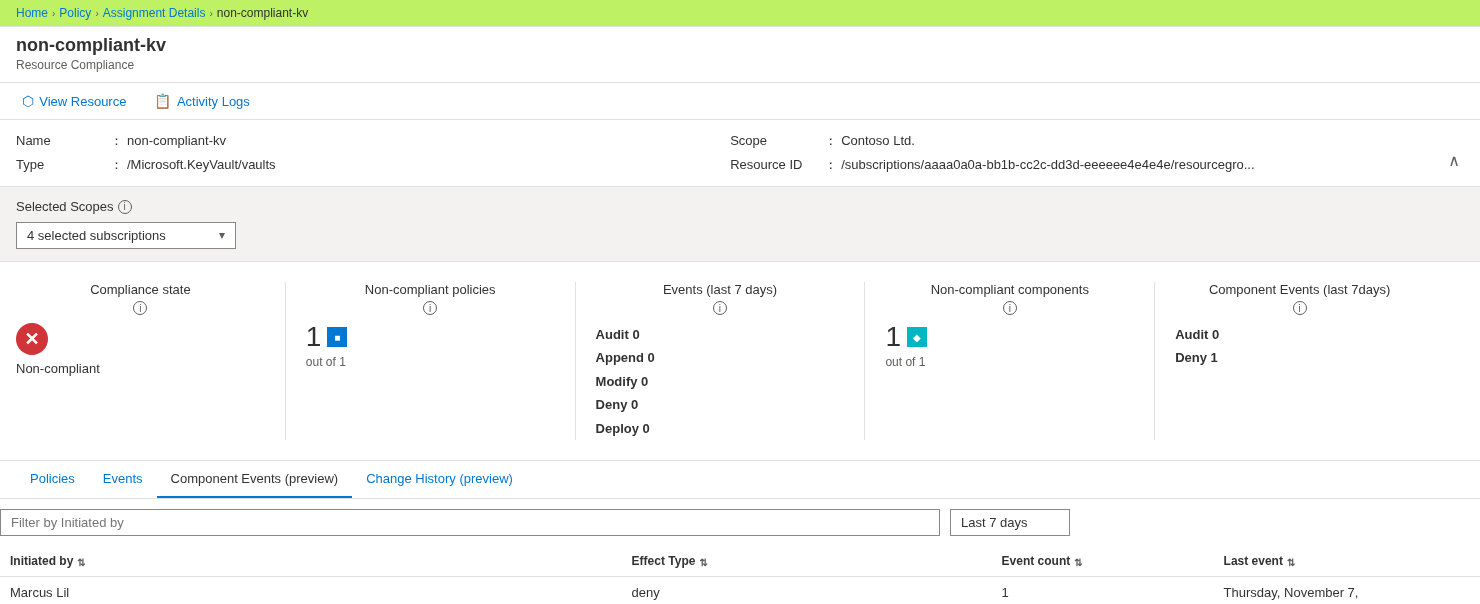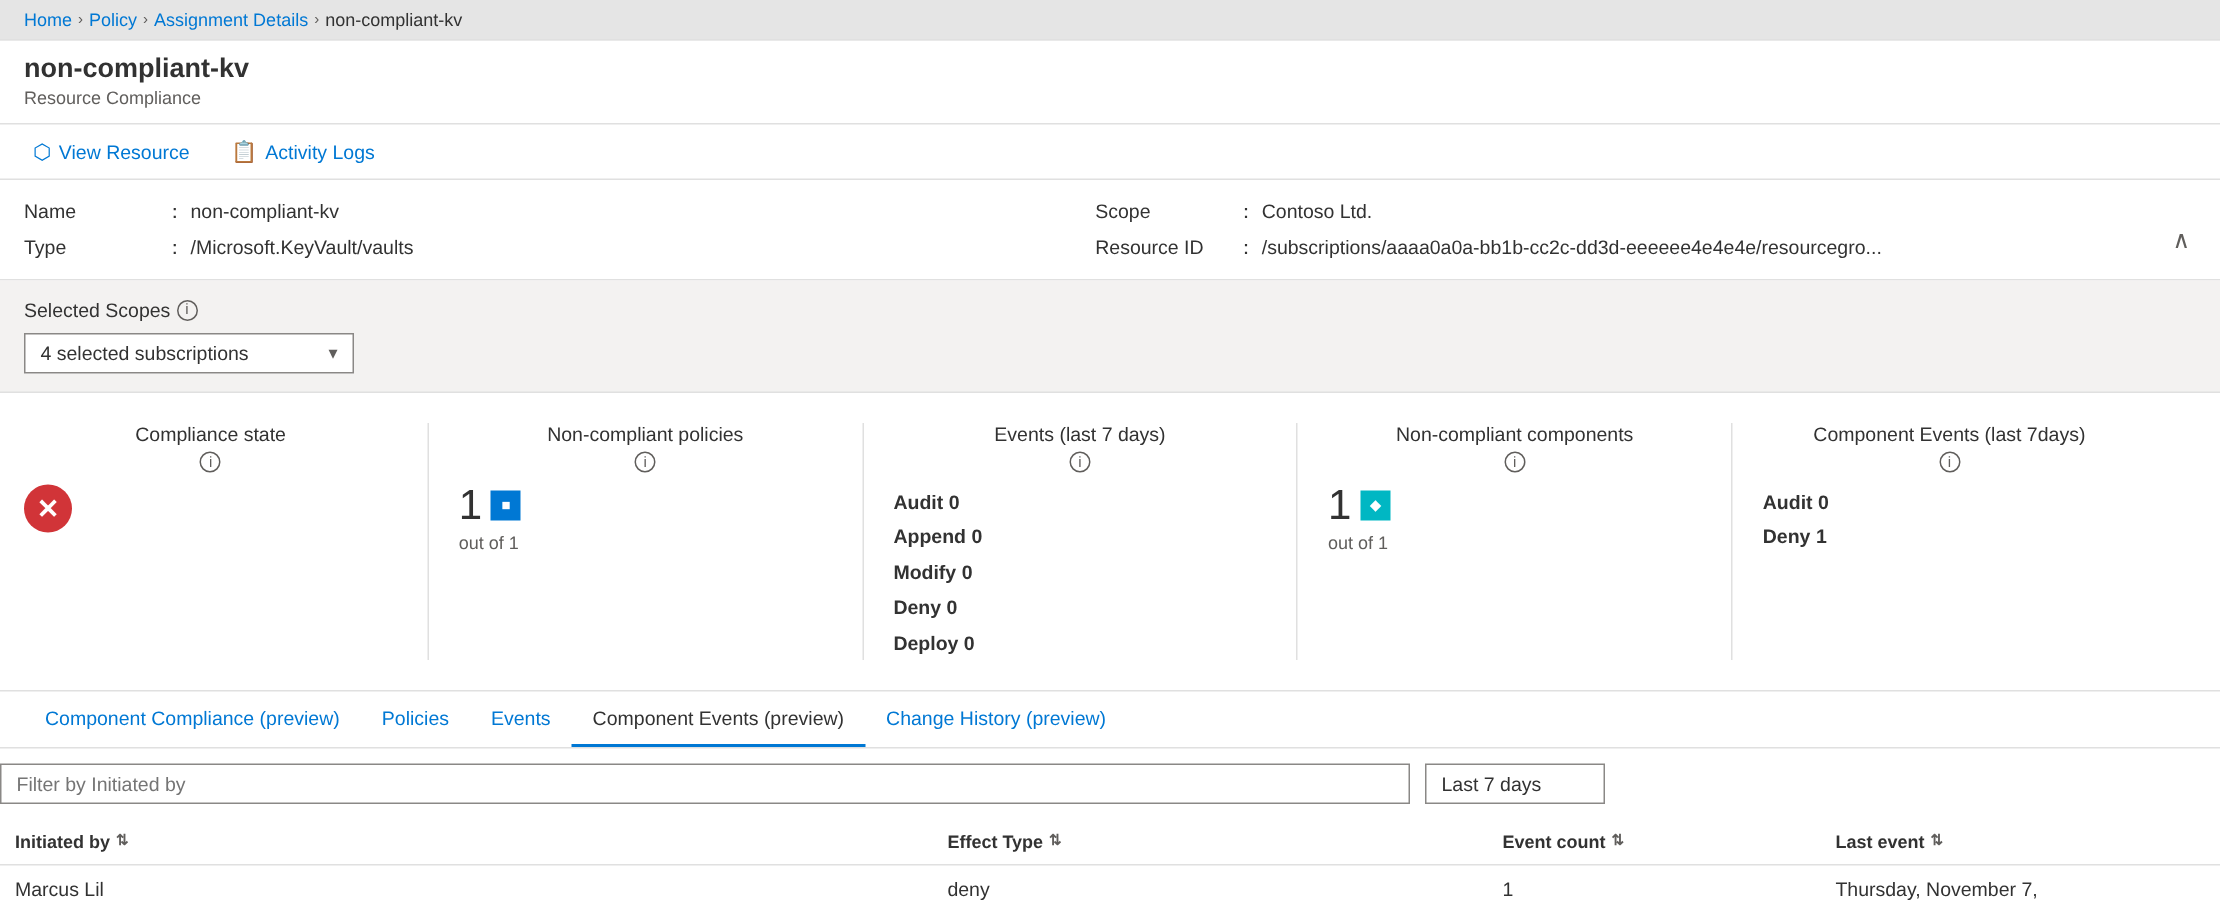--- a/index.html
+++ b/index.html
@@ -1,19 +1,19 @@
 <!DOCTYPE html>
 <html><head>
   <meta charset="utf-8">
   <style>
     * { box-sizing: border-box; margin: 0; padding: 0; }
     body { font-family: 'Segoe UI', Arial, sans-serif; font-size: 13px; color: #323232; background: #fff; }
 
     
-    .breadcrumb { display: flex; align-items: center; padding: 6px 16px; font-size: 12px; color: #0078d4; border-bottom: 1px solid #e0e0e0; background: #e5e5e5; gap: 4px; }
+    .breadcrumb { display: flex; align-items: center; padding: 6px 16px; font-size: 12px; color: #0078d4; border-bottom: 1px solid #e0e0e0; background: #bef264; gap: 4px; }
     .breadcrumb a { color: #0078d4; text-decoration: none; }
     .breadcrumb-sep { color: #605e5c; font-size: 10px; }
     .breadcrumb-current { color: #323232; }
 
     
     .page-header { padding: 8px 16px 10px; border-bottom: 1px solid #e0e0e0; }
     .page-title { font-size: 18px; font-weight: 600; color: #323232; }
     .page-subtitle { font-size: 12px; color: #605e5c; margin-top: 2px; }
 
     
@@ -60,21 +60,21 @@
 
     
     .table-section { padding: 0 0; }
     .filter-row { display: flex; align-items: center; padding: 10px 0; gap: 10px; }
     .filter-input { flex: 1; max-width: 940px; padding: 5px 10px; border: 1px solid #8a8886; font-size: 13px; color: #323232; outline: none; }
     .date-filter { padding: 5px 10px; border: 1px solid #8a8886; font-size: 13px; color: #323232; background: #fff; min-width: 120px; }
 
     .table { width: 100%; border-collapse: collapse; }
     .table th { text-align: left; padding: 8px 10px; font-size: 12px; font-weight: 600; color: #323232; border-bottom: 1px solid #e0e0e0; background: #fff; }
     .table td { padding: 8px 10px; font-size: 13px; color: #323232; border-bottom: 1px solid #f3f2f1; }
-    .th-inner { display: flex; align-items: flex-start; gap: 4px; }
+    .th-inner { display: flex; align-items: flex-end; gap: 4px; }
     .sort-icon { color: #605e5c; font-size: 10px; }
     .col-initiated { width: 42%; }
     .col-effect { width: 25%; }
     .col-count { width: 15%; }
     .col-last { width: 18%; }
   </style>
 </head>
 <body>
 
 <div class="breadcrumb">
@@ -143,20 +143,21 @@
 </div>
 
 <div class="stats-section">
 
   <div class="stat-block">
     <div class="stat-label">
       <span>Compliance state</span>
       <span class="info-icon">i</span>
     </div>
     <div class="compliance-icon">✕</div>
+    <div class="compliance-text">Non-compliant</div>
   </div>
 
   <div class="stat-block">
     <div class="stat-label">
       <span>Non-compliant policies</span>
       <span class="info-icon">i</span>
     </div>
     <div class="stat-value">
       <span class="stat-number">1</span>
       <div class="policy-icon">■</div>
@@ -210,21 +211,20 @@
         <span>Audit</span> <span>0</span>
       </div>
       <div>
         <span>Deny</span> <span>1</span>
       </div>
     </div>
   </div>
 </div>
 
 <div class="tabs">
-  <button class="tab">Component Compliance (preview)</button>
   <button class="tab">Policies</button>
   <button class="tab">Events</button>
   <button class="tab active">Component Events (preview)</button>
   <button class="tab">Change History (preview)</button>
 </div>
 
 <div class="table-section">
   <div class="filter-row">
     <input class="filter-input" type="text" placeholder="Filter by Initiated by" style="">
     <div class="date-filter">Last 7 days</div>

